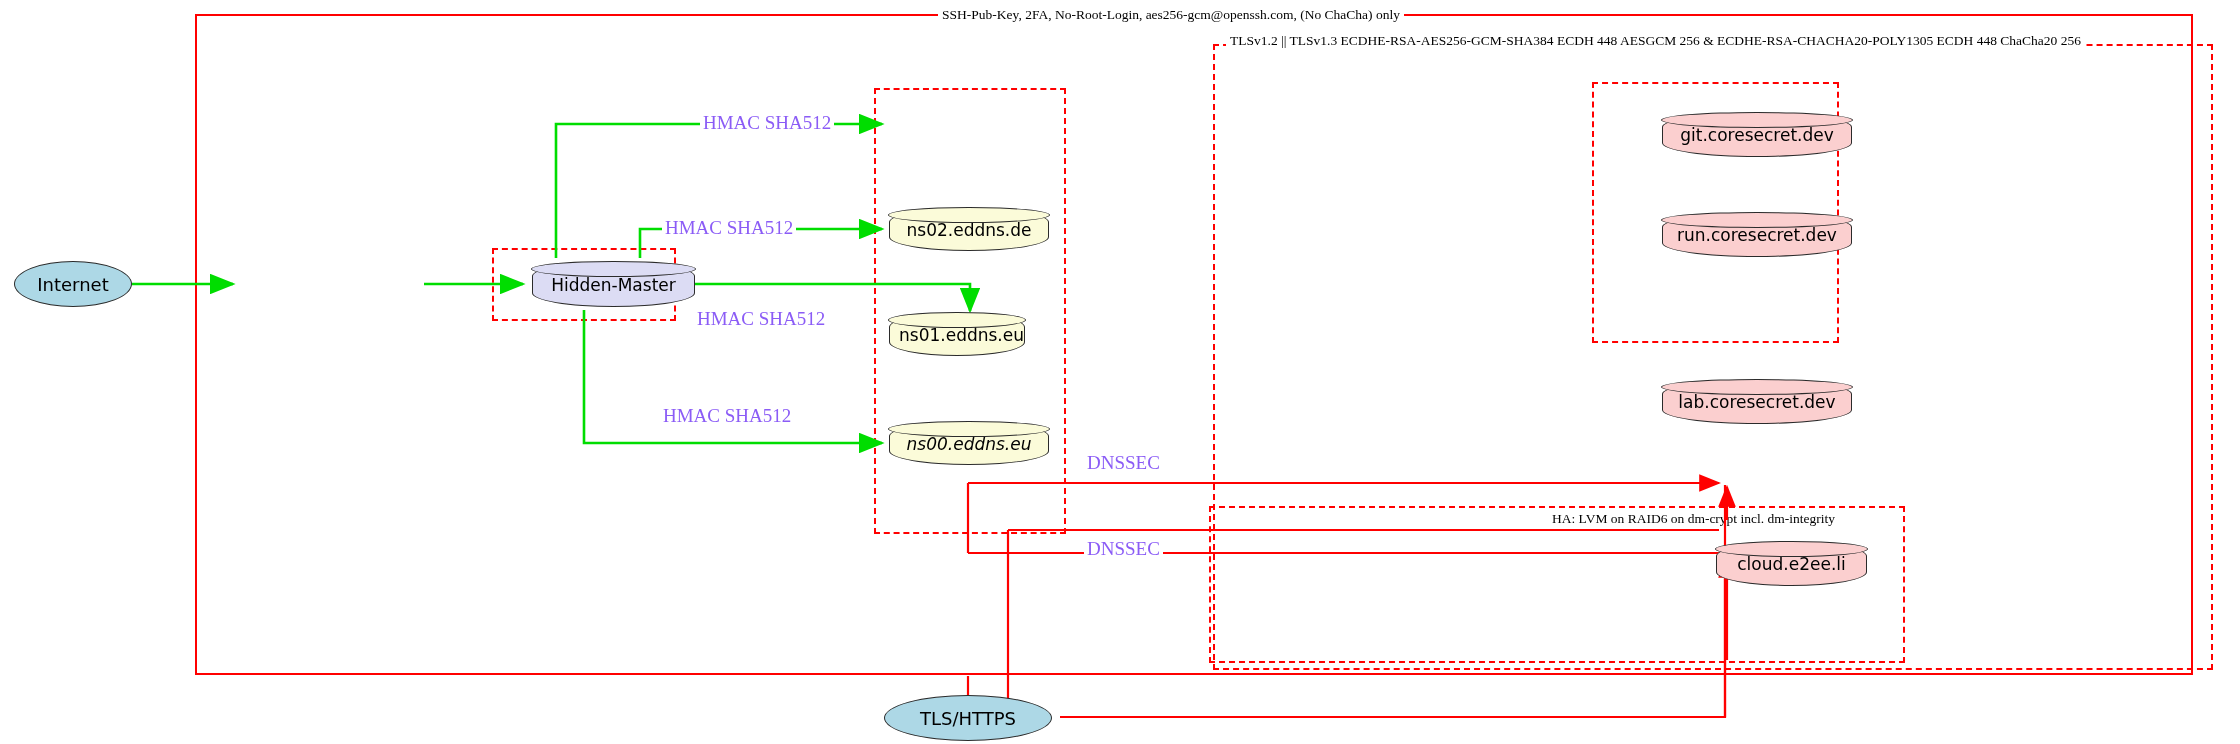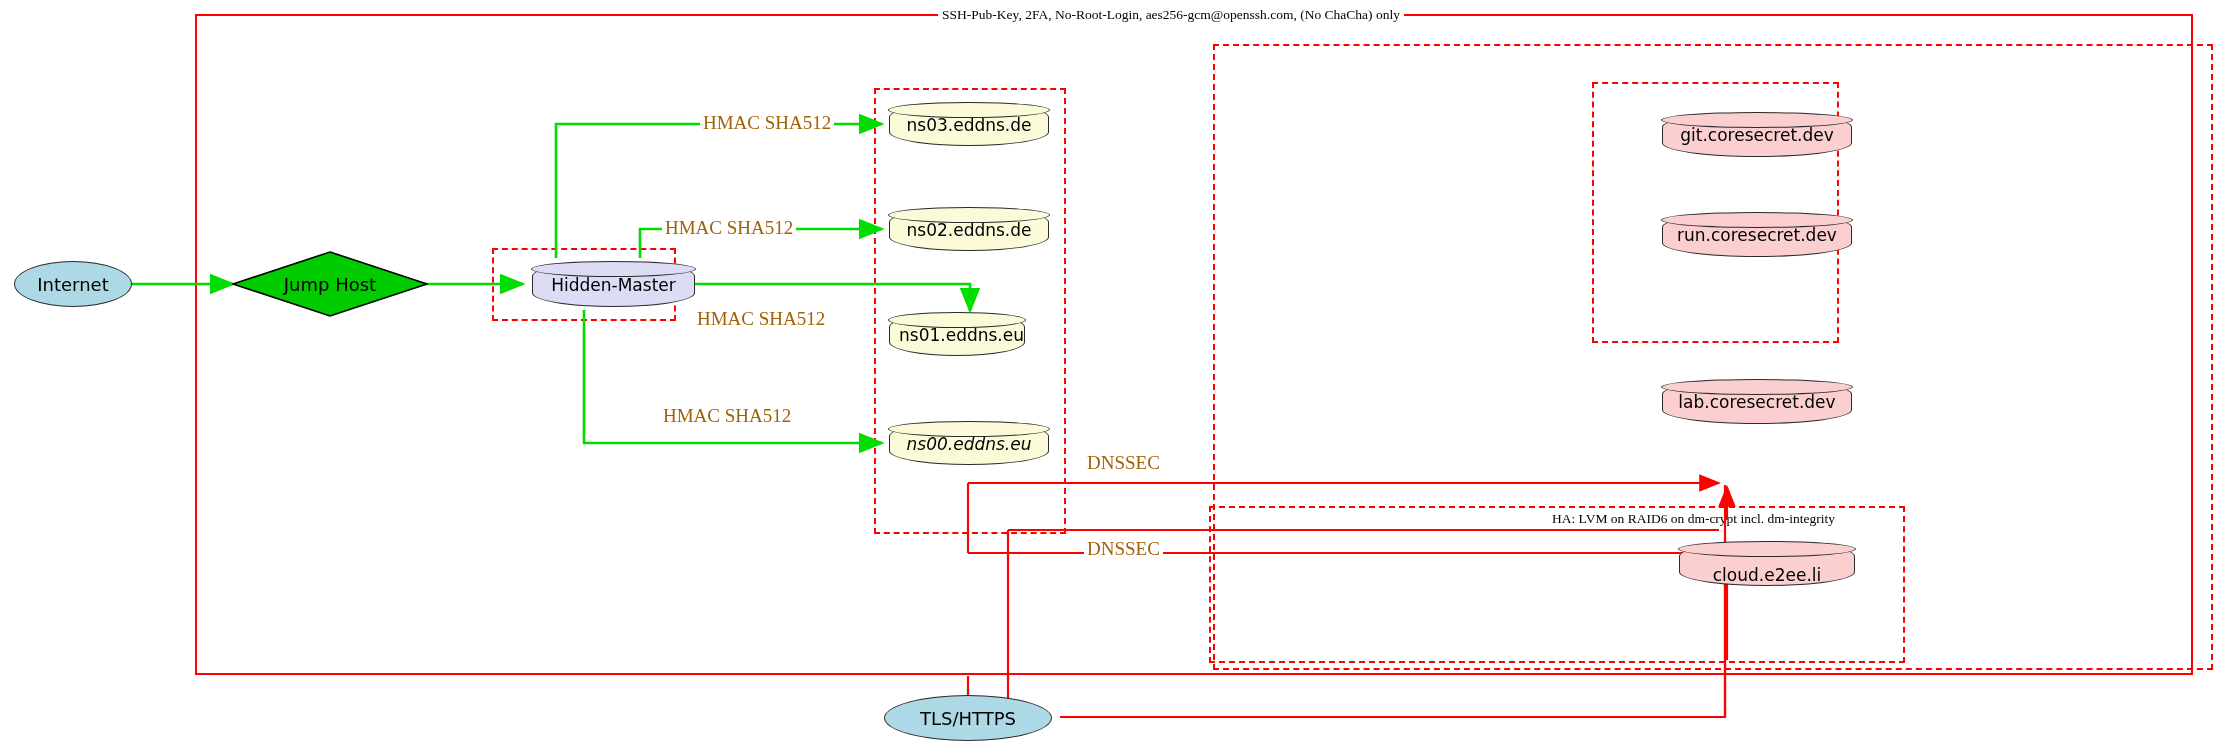--- a/index.html
+++ b/index.html
@@ -86,36 +86,37 @@
   #edges {
     position: absolute;
     left: 0; top: 0;
     width: 2240px; height: 744px;
     pointer-events: none;
   }
   .edge-label {
     position: absolute;
     font-family: "Liberation Serif", serif;
     font-size: 19px;
-    color: #a16207;
+    color: #8b5cf6;
     background: #ffffff;
     padding: 0 3px;
     white-space: nowrap;
   }
   .tiny { font-size: 13.5px; }
 </style>
 </head>
 <body>
 
 <div id="stage">
 
   <div class="cluster solid" style="left:195px; top:14px; width:1998px; height:661px;"></div>
   <div class="cluster-label" style="left:938px; top:8px; font-size:13.5px;">SSH-Pub-Key, 2FA, No-Root-Login, aes256-gcm@openssh.com, (No ChaCha) only</div>
 
   <div class="cluster dashed" style="left:1213px; top:44px; width:1000px; height:626px;"></div>
+  <div class="cluster-label tiny" style="left:1226px; top:34px;">TLSv1.2 || TLSv1.3 ECDHE-RSA-AES256-GCM-SHA384 ECDH 448 AESGCM 256 &amp; ECDHE-RSA-CHACHA20-POLY1305 ECDH 448 ChaCha20 256</div>
 
   <div class="cluster dashed" style="left:874px; top:88px; width:192px; height:446px;"></div>
 
   <div class="cluster dashed" style="left:492px; top:248px; width:184px; height:73px;"></div>
 
   <div class="cluster dashed" style="left:1592px; top:82px; width:247px; height:261px;"></div>
 
   <div class="cluster dashed" style="left:1209px; top:506px; width:696px; height:157px;"></div>
   <div class="cluster-label tiny" style="left:1548px; top:512px;">HA: LVM on RAID6 on dm-crypt incl. dm-integrity</div>
 
@@ -156,54 +157,45 @@
     <path d="M1727,520 L1727,487" stroke="#ff0000" stroke-width="2.2" fill="none" marker-end="url(#ar)"></path>
     <path d="M1727,660 L1727,558" stroke="#ff0000" stroke-width="2.2" fill="none" marker-end="url(#ar)"></path>
 
     <path d="M968,676 L968,700" stroke="#ff0000" stroke-width="2.2" fill="none"></path>
   </svg>
 
   <div class="node ellipse" style="left:14px; top:261px; width:118px; height:46px;">
     <span>Internet</span>
   </div>
 
-  <div class="diamond-wrap" style="left:232px; top:251px; width:196px; height:66px;">
-    <svg width="196" height="66" viewBox="0 0 196 66" xmlns="http://www.w3.org/2000/svg">
-      <polygon points="98,1 195,33 98,65 1,33" fill="#00cc00" stroke="#000000" stroke-width="1.6"></polygon>
-    </svg>
-    <div class="diamond-label">Jump Host</div>
-  </div>
 
   <div class="node cyl cyl-lav" style="left:503px; top:262px; width:163px; height:45px;">
     <span>Hidden-Master</span>
   </div>
 
-  <div class="node cyl cyl-yellow" style="left:889px; top:103px; width:160px; height:43px;">
-    <span>ns03.eddns.de</span>
-  </div>
   <div class="node cyl cyl-yellow" style="left:889px; top:208px; width:160px; height:43px;">
     <span>ns02.eddns.de</span>
   </div>
   <div class="node cyl cyl-yellow" style="left:889px; top:313px; width:136px; height:43px;justify-content:flex-end;">
     <span>ns01.eddns.eu</span>
   </div>
   <div class="node cyl cyl-yellow" style="left:889px; top:422px; width:160px; height:43px;font-style:italic;">
     <span>ns00.eddns.eu</span>
   </div>
 
   <div class="node cyl cyl-pink" style="left:1622px; top:113px; width:190px; height:44px;">
     <span>git.coresecret.dev</span>
   </div>
   <div class="node cyl cyl-pink" style="left:1622px; top:213px; width:190px; height:44px;">
     <span>run.coresecret.dev</span>
   </div>
   <div class="node cyl cyl-pink" style="left:1622px; top:380px; width:190px; height:44px;">
     <span>lab.coresecret.dev</span>
   </div>
-  <div class="node cyl cyl-pink" style="left:1639px; top:542px; width:176px; height:44px;align-items:flex-end;">
+  <div class="node cyl cyl-pink" style="left:1676px; top:542px; width:151px; height:44px;">
     <span>cloud.e2ee.li</span>
   </div>
 
   <div class="node ellipse" style="left:884px; top:695px; width:168px; height:46px;justify-content:center;">
     <span>TLS/HTTPS</span>
   </div>
 
   <div class="edge-label" style="left:700px; top:112px;">HMAC SHA512</div>
   <div class="edge-label" style="left:662px; top:217px;">HMAC SHA512</div>
   <div class="edge-label" style="left:694px; top:308px;">HMAC SHA512</div>

